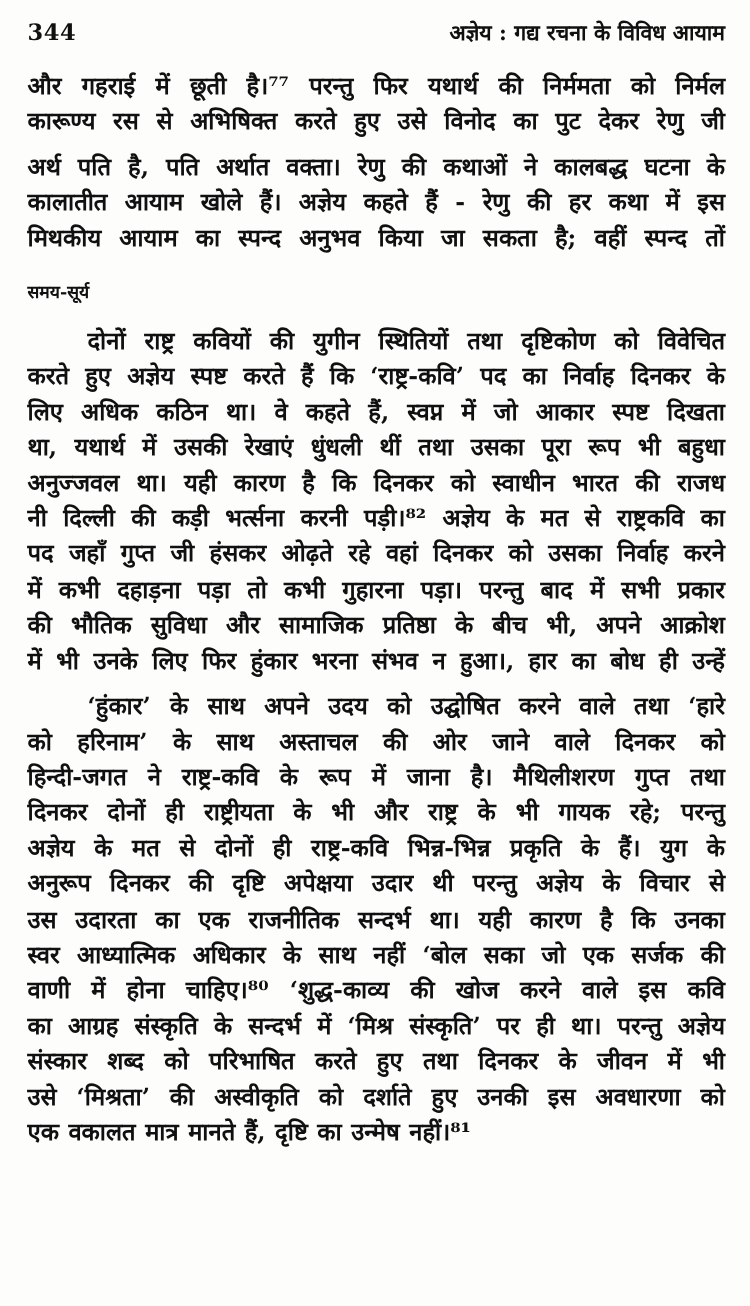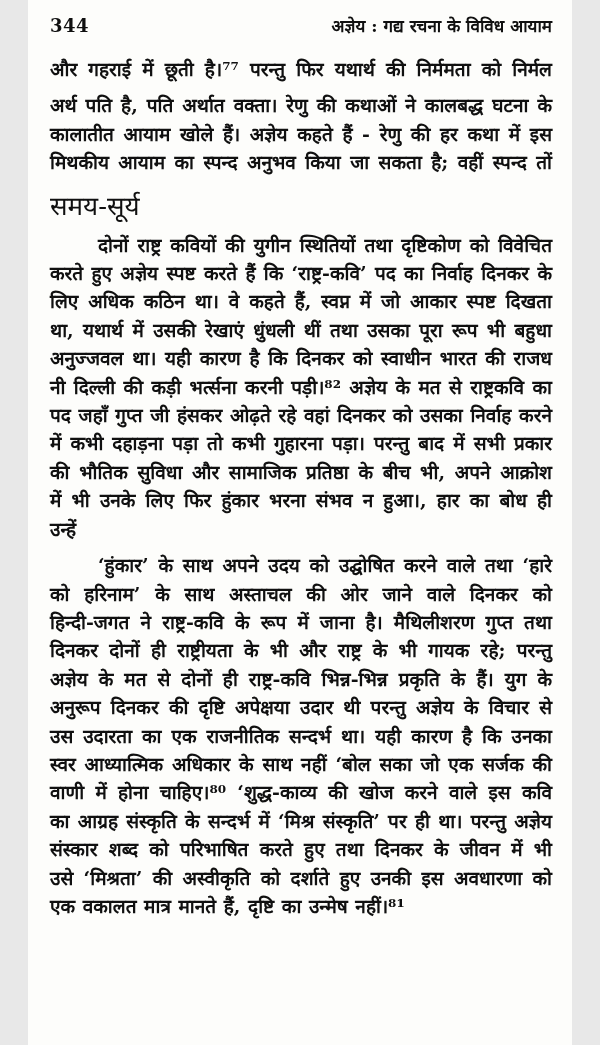--- a/index.html
+++ b/index.html
@@ -2,21 +2,21 @@
 <html lang="hi"><head>
 <meta charset="utf-8">
 <style>
   html, body {
     margin: 0;
     padding: 0;
     background: #e8e8e8;
   }
   .page {
     position: relative;
-    width: 544px;
+    width: 600px;
     height: 1045px;
     margin: 0 auto;
     background: #fdfdfb;
     color: #101010;
     font-family: "DejaVu Serif", "DejaVu Sans", serif;
     font-weight: bold;
     box-sizing: border-box;
     padding: 14px 20px 0 22px;
     overflow: hidden;
   }
@@ -45,40 +45,41 @@
     white-space: normal;
     word-spacing: 1px;
   }
   .line.indent {
     padding-left: 48px;
   }
   .line.last {
     text-align-last: left;
   }
   .section-heading {
-    font-size: 26px;
+    font-size: 14px;
     line-height: 26px;
     margin: 16px 0 12px 0;
-    font-weight: normal;
+    font-weight: bold;
   }
 </style>
 </head>
 <body>
 
 <div class="page">
 
   <div class="page-header">
     <span class="page-number">344</span>
     <span class="running-title">अज्ञेय : गद्य रचना के विविध आयाम</span>
   </div>
 
   <div class="body-text">
 
     <div class="paragraph">
         <div class="line">और गहराई में छूती है।⁷⁷ परन्तु फिर यथार्थ की निर्ममता को निर्मल</div>
+        <div class="line">कारूण्य रस से अभिषिक्त करते हुए उसे विनोद का पुट देकर रेणु जी</div>
       </div>
 
     <div class="paragraph">
         <div class="line">अर्थ पति है, पति अर्थात वक्ता। रेणु की कथाओं ने कालबद्ध घटना के</div>
         <div class="line">कालातीत आयाम खोले हैं। अज्ञेय कहते हैं - रेणु की हर कथा में इस</div>
         <div class="line">मिथकीय आयाम का स्पन्द अनुभव किया जा सकता है; वहीं स्पन्द तों</div>
       </div>
 
     <h2 class="section-heading">समय-सूर्य</h2>
 

